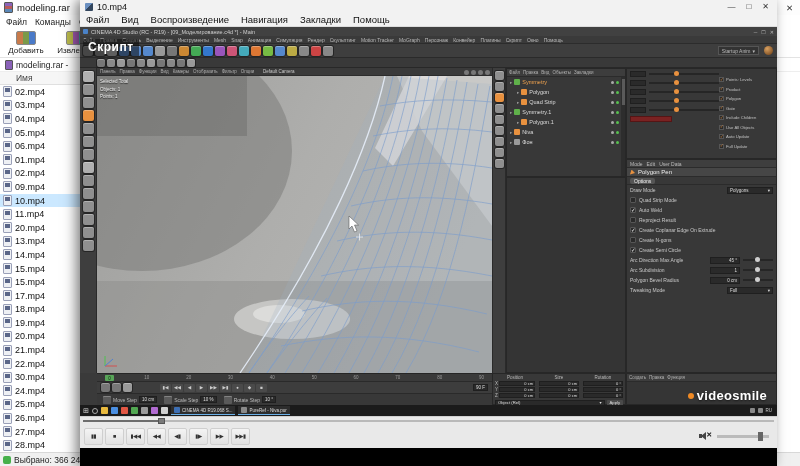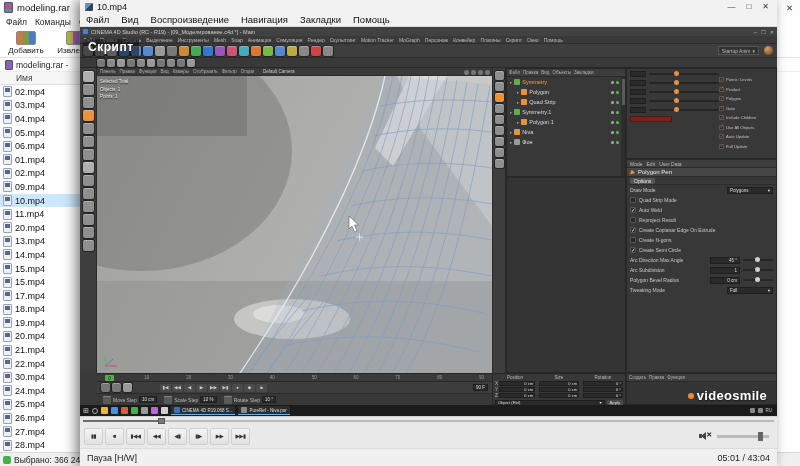--- a/index.html
+++ b/index.html
@@ -899,19 +899,15 @@
         <span class="pl-spk">
           <span class="cone"></span>
             <span class="cone2"></span>
             <span class="mute">✕</span>
         </span>
         <span class="pl-track">
           <span class="pl-vknob" style="left: 82%;"></span>
         </span>
       </span>
     </div>
-    <div class="pl-status">
-      <span>Пауза [H/W]</span>
-      <span class="pl-time">05:01 / 43:04</span>
-    </div>
   </div>
 
 </div>
 
 </body></html>

